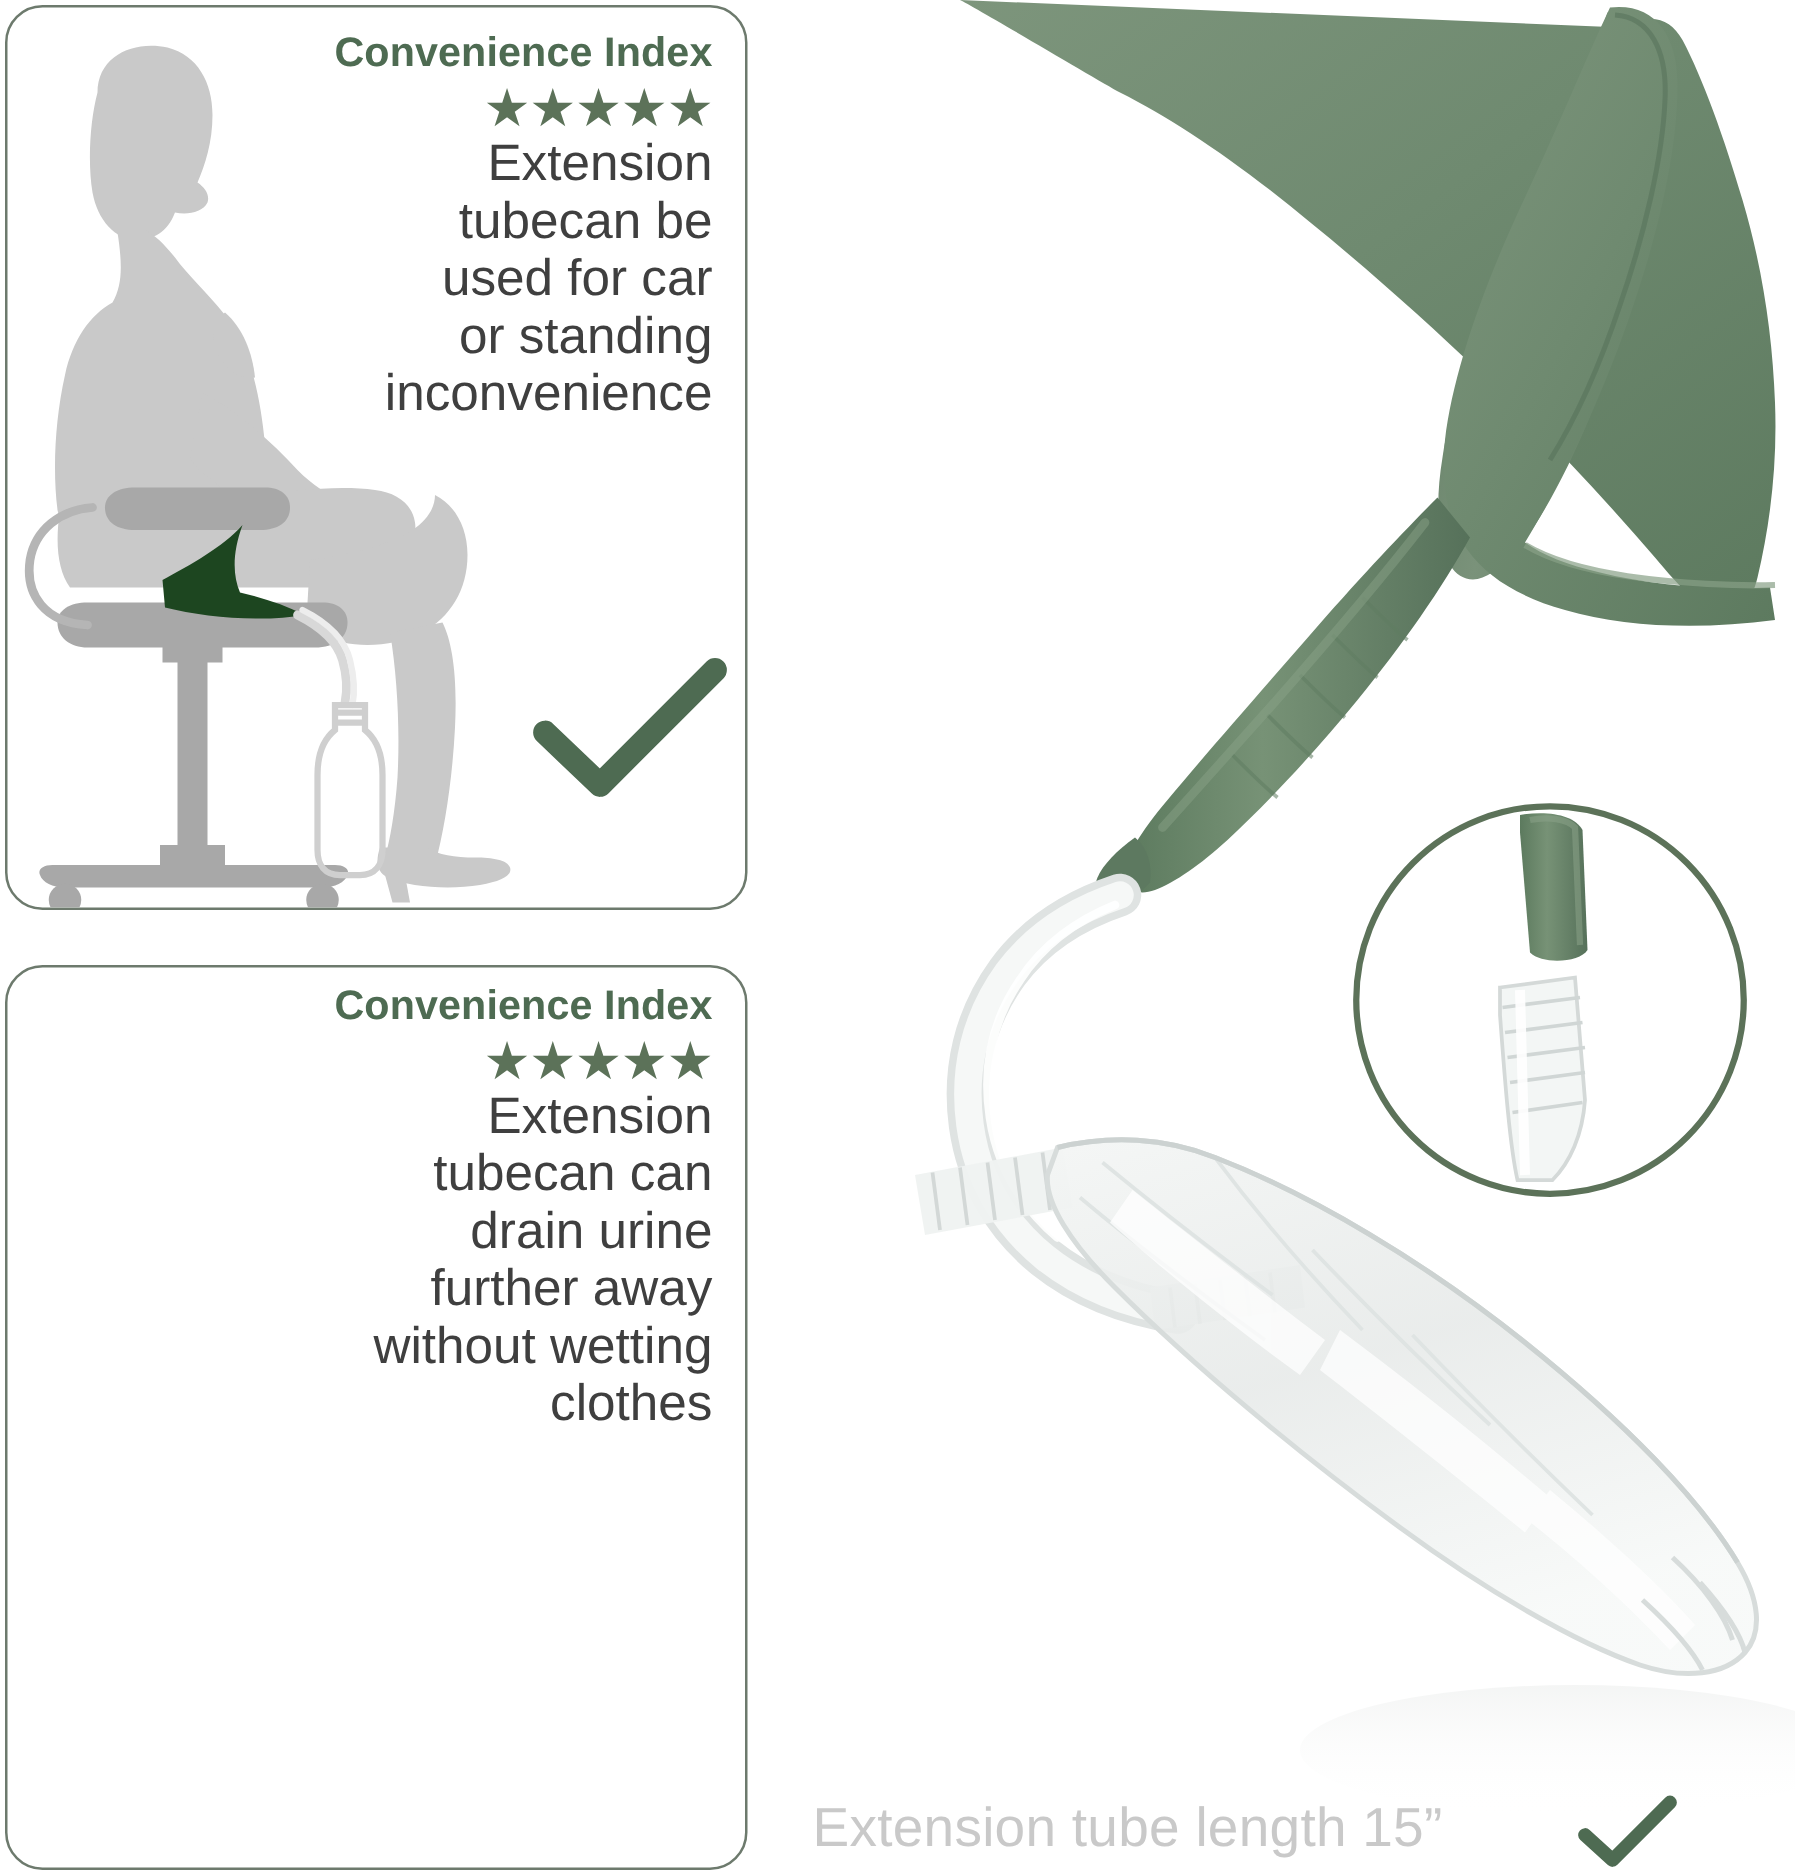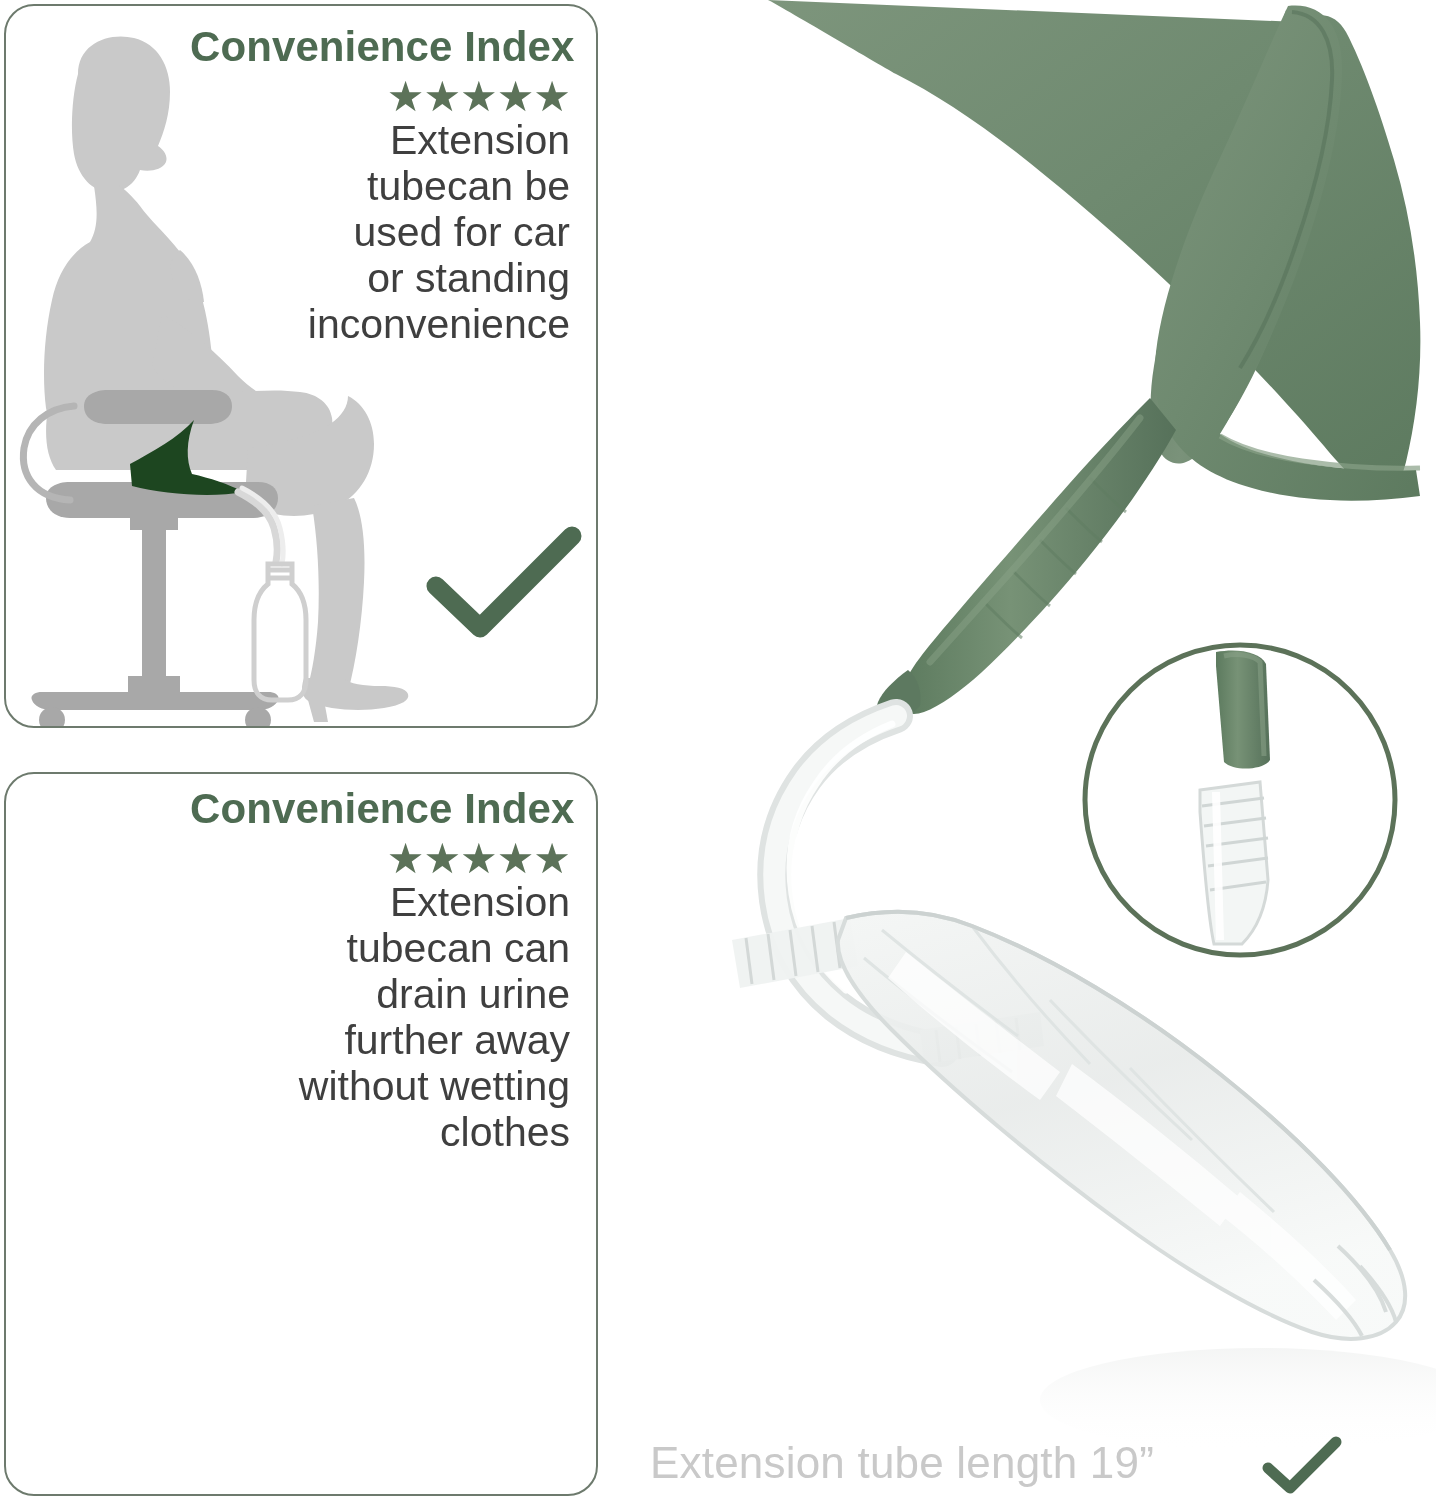--- a/index.html
+++ b/index.html
@@ -31,21 +31,21 @@
   #card-1 { left: 4px;  top: 4px;    width: 594px; height: 724px; }
   #card-2 { left: 4px;  top: 772px;  width: 594px; height: 724px; }
 
   .card-text {
     position: absolute;
     right: 26px;
     text-align: right;
     width: 380px;
   }
   .card-heading {
-    font-size: 42px;
+    font-size: 33px;
     font-weight: bold;
     color: #4e6b52;
     letter-spacing: 0.1px;
     line-height: 1.1;
     white-space: nowrap;
   }
   .stars {
     margin-top: 6px;
     font-size: 42px;
     line-height: 1;
@@ -443,18 +443,18 @@
         <path d="M582 806 L644 798"></path>
         <path d="M584 826 L646 818"></path>
         <path d="M586 846 L648 838"></path>
         <path d="M588 866 L648 858"></path>
         <path d="M590 890 L646 882"></path>
       </g>
       <path d="M596 792 L600 940" fill="none" stroke="#ffffff" stroke-width="8" opacity="0.9"></path>
     </g>
   </svg>
 
-  <div id="caption">Extension tube length 19”</div>
+  <div id="caption">Extension tube length 15”</div>
   <svg id="caption-check" viewBox="0 0 92 66">
     <path d="M12 36 L34 56 L80 10" fill="none" stroke="#4e6b52" stroke-width="11" stroke-linecap="round" stroke-linejoin="round"></path>
   </svg>
 
 </div>
 
 </body></html>

